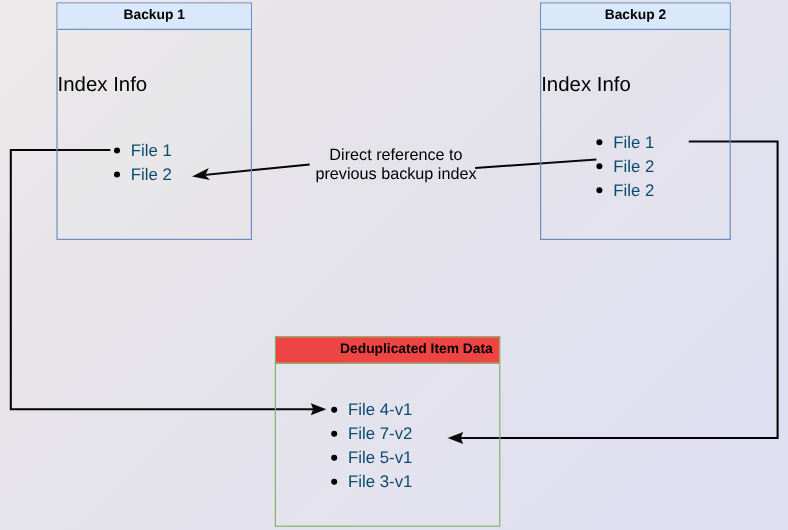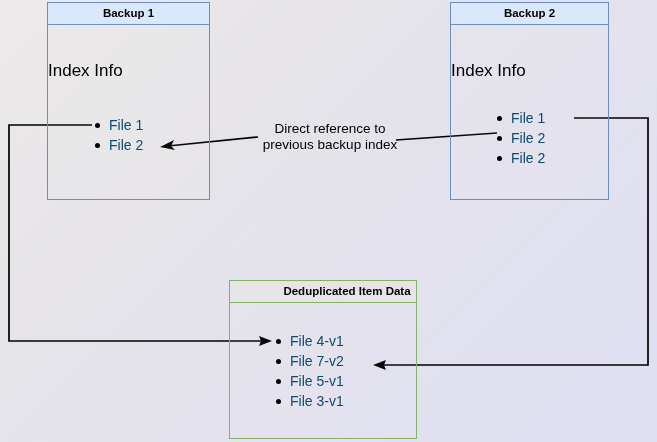--- a/index.html
+++ b/index.html
@@ -99,21 +99,21 @@
   }
   #backup2-list { left: 44px; top: 83px; }
 
   
   #dedup-box {
     left: 229px; top: 280px;
     width: 188px; height: 159px;
     border-color: #82b366;
   }
   #dedup-box .node-header {
-    background: #e5e5e5;
+    background: #ef4444;
     border-bottom-color: #82b366;
     padding-left: 48px;
   }
   #dedup-list { left: 44px; top: 28px; }
 
   
   #direct-ref-label {
     position: absolute;
     left: 244px; top: 121px;
     width: 172px;

